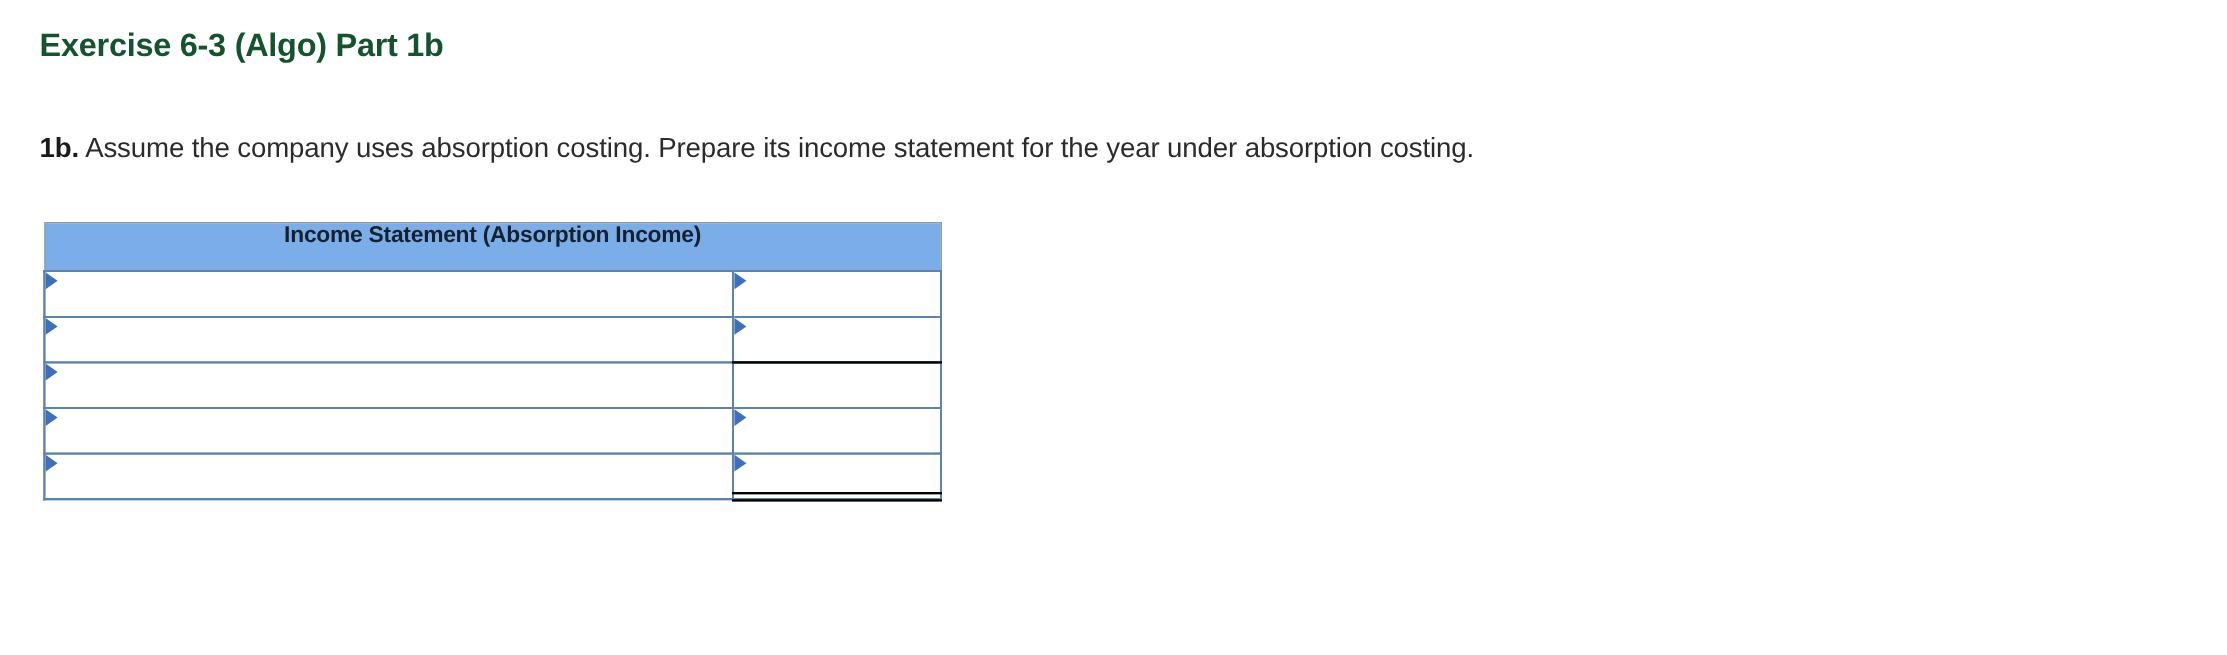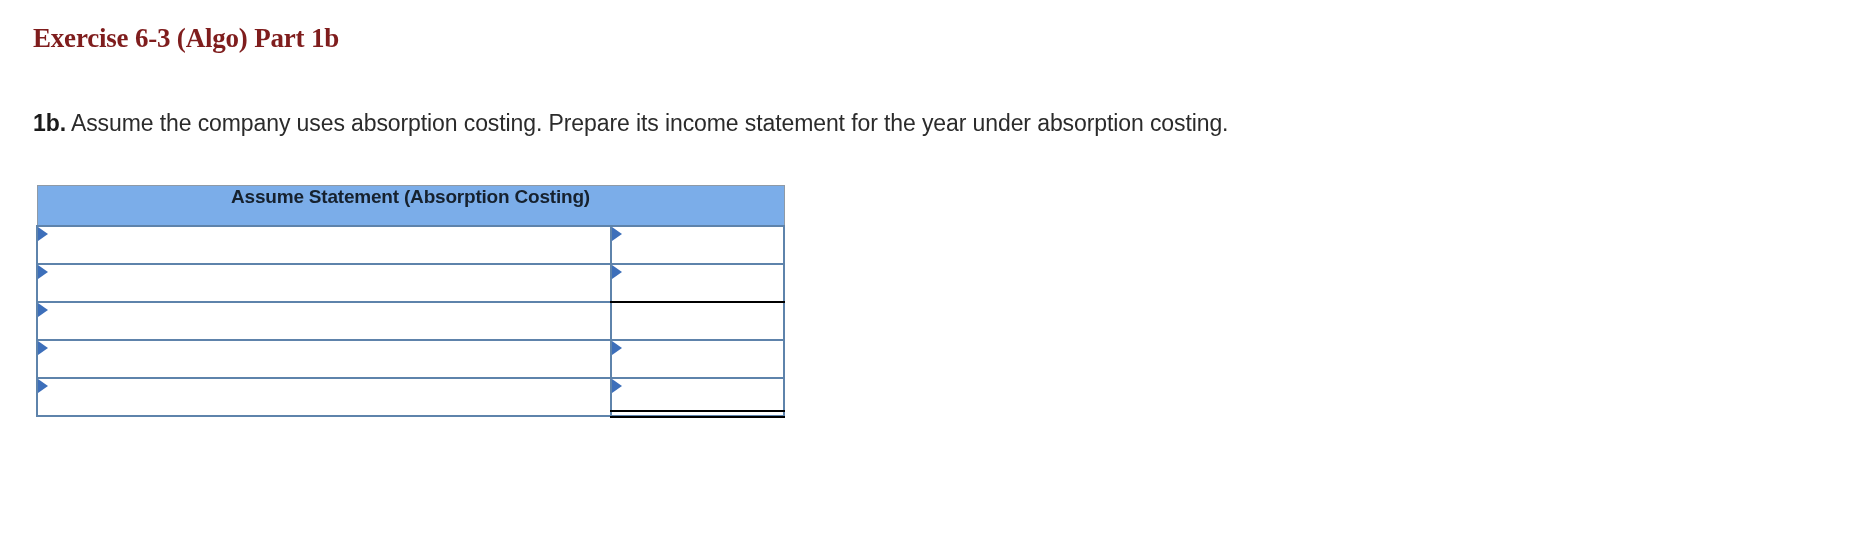--- a/index.html
+++ b/index.html
@@ -21,23 +21,22 @@
   }
 
   
   .exercise-title {
     position: absolute;
     left: 33px;
     top: 23px;
     font-size: 27px;
     font-weight: bold;
     letter-spacing: -0.2px;
-    color: #7f1d1d;
+    color: #14532d;
     white-space: nowrap;
-    font-family: Liberation Serif, serif;
   }
   .prompt {
     position: absolute;
     left: 33px;
     top: 110px;
     font-size: 23px;
     font-weight: normal;
     color: #2b2b2b;
     white-space: nowrap;
     letter-spacing: -0.1px;
@@ -147,21 +146,21 @@
     <span class="lead">1b.</span><span> Assume the company uses absorption costing. Prepare its income statement for the year under absorption costing.</span>
   </div>
 
   <table class="worksheet">
     <colgroup>
       <col style="width:574px">
       <col style="width:173px">
     </colgroup>
     <tbody>
       <tr>
-        <td class="ws-header" colspan="2">Assume Statement (Absorption Costing)</td>
+        <td class="ws-header" colspan="2">Income Statement (Absorption Income)</td>
       </tr>
 
       <tr>
         <td class="cell col-left">
           <span class="picker-marker"></span>
           <input class="ws-input" type="text" value="" style="">
         </td>
         <td class="cell col-right">
           <span class="picker-marker"></span>
           <input class="ws-input" type="text" value="" style="">

